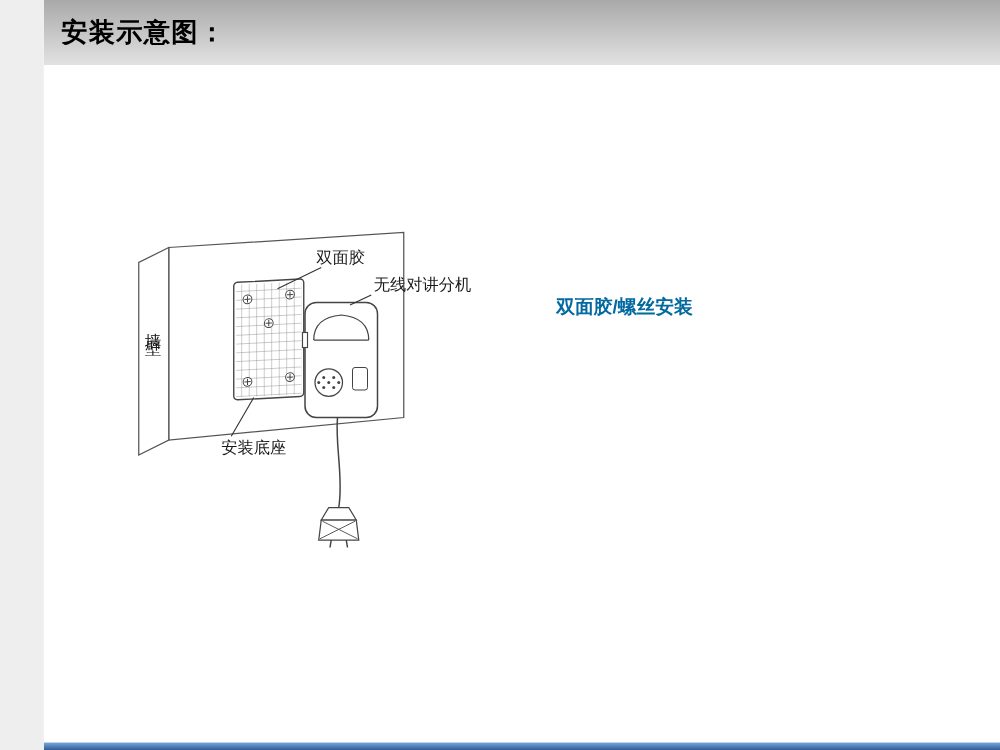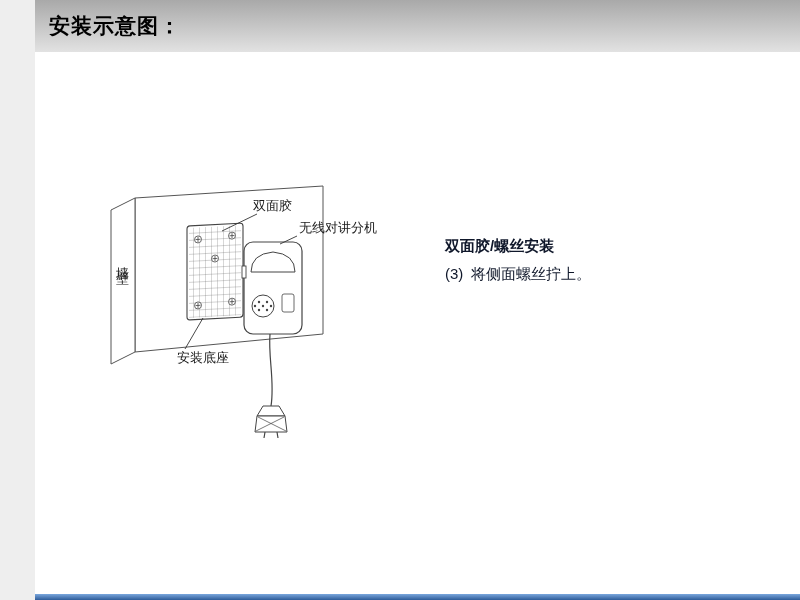--- a/index.html
+++ b/index.html
@@ -7,21 +7,21 @@
         font-family:"Liberation Sans","DejaVu Sans",sans-serif;color:#111;margin-left:35px;}
   .titlebar{height:52px;background:linear-gradient(#a9a9a9,#e2e2e2);
             display:flex;align-items:center;padding:0 14px;box-sizing:border-box;}
   .titlebar h1{margin:0;font-size:21px;font-weight:bold;color:#000;letter-spacing:1px;}
   .content{position:absolute;top:52px;left:0;right:0;bottom:6px;}
   svg.diagram{position:absolute;left:0;top:0;}
   svg.diagram text{font-family:"Liberation Sans","DejaVu Sans",sans-serif;font-size:13px;fill:#1a1a1a;}
   .wall-label{position:absolute;left:78px;top:204px;writing-mode:vertical-rl;
               font-size:13px;letter-spacing:5px;color:#111;}
   .instructions{position:absolute;left:410px;top:182px;width:342px;
-                font-size:15px;line-height:24px;color:#0f172a;}
+                font-size:15px;line-height:24px;color:#0369a1;}
   .instructions h2{margin:0 0 4px 0;font-size:15px;line-height:24px;font-weight:bold;}
   .step{padding-left:26px;text-indent:-26px;}
   .step .num{display:inline-block;width:26px;text-indent:0;}
   .bottom-bar{position:absolute;left:0;right:0;bottom:0;height:6px;
               background:linear-gradient(#7aa7dd,#2e5c99);}
 </style>
 </head>
 <body>
 
 <div class="page">
@@ -103,20 +103,19 @@
       </g>
       <text x="218" y="158">双面胶</text>
       <text x="264" y="180">无线对讲分机</text>
       <text x="142" y="310">安装底座</text>
     </svg>
 
     <div class="wall-label">墙壁</div>
 
     <section class="instructions">
       <h2>双面胶/螺丝安装</h2>
-      <div class="step"><span class="num">(3)</span><span class="txt">将侧面螺丝拧上。</span></div>
     </section>
 
   </main>
 
   <div class="bottom-bar"></div>
 
 </div>
 
 </body></html>

